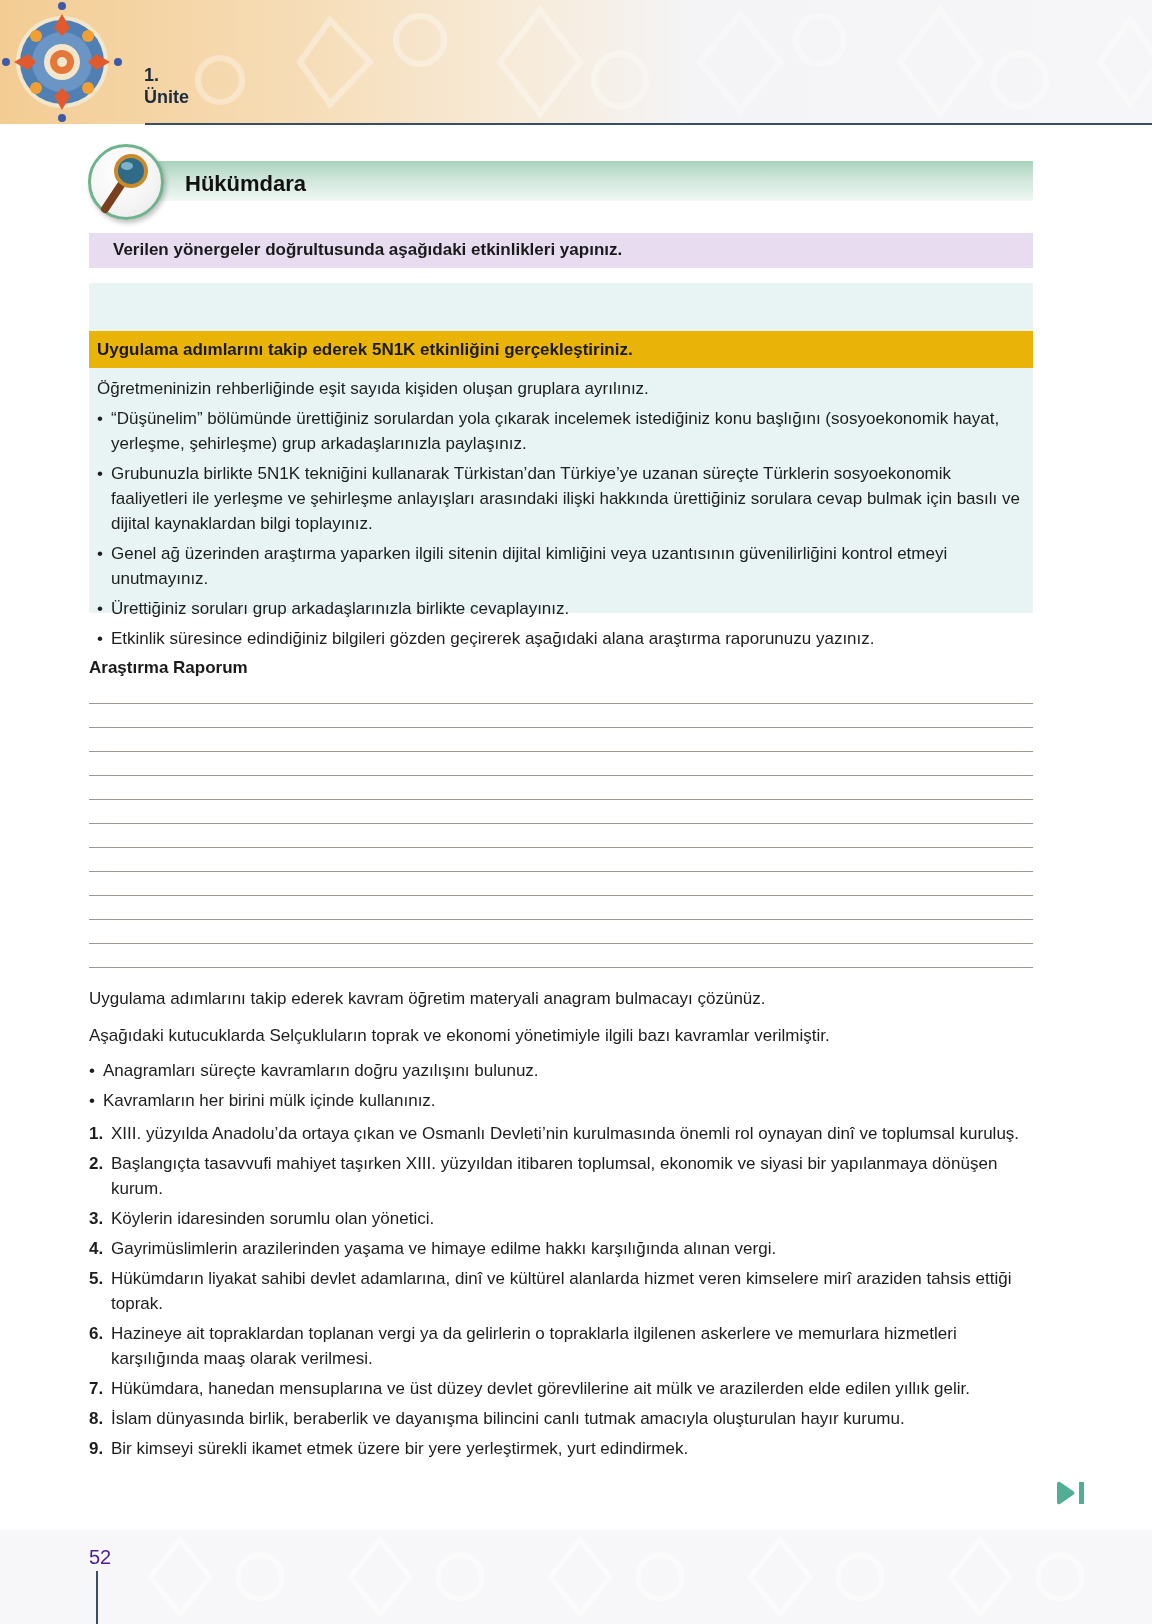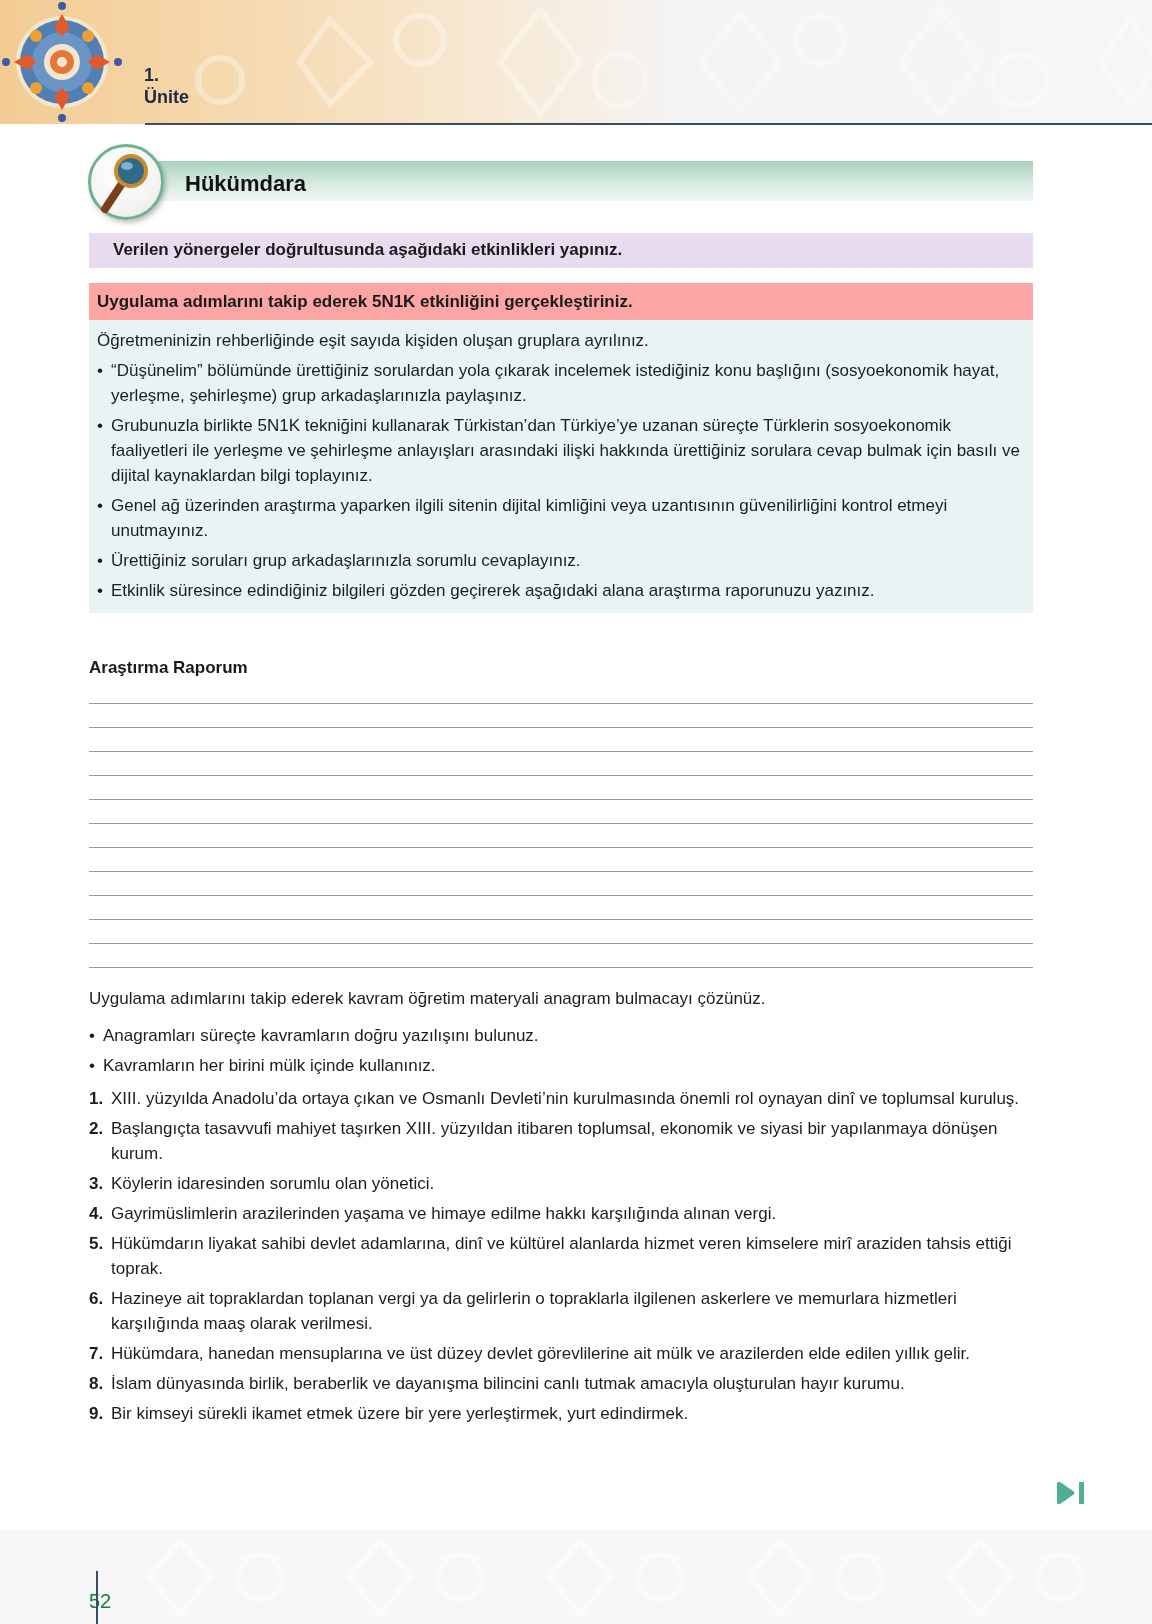--- a/index.html
+++ b/index.html
@@ -38,21 +38,21 @@
 
   
   .instruction-bar {
     position: absolute; left: 89px; top: 233px; width: 944px; height: 35px;
     background: #e8dcf1; padding: 7px 24px; font-weight: bold; font-size: 17px;
   }
   .activity-box {
     position: absolute; left: 89px; top: 283px; width: 944px; height: 330px; background: #e8f4f4;
   }
   .activity-head {
-    background: #fca5a5; height: 37px; padding: 9px 8px; font-weight: bold; font-size: 17px;
+    background: #eab308; height: 37px; padding: 9px 8px; font-weight: bold; font-size: 17px; margin-top: 48px;
   }
   .activity-body { padding: 8px 8px 0 8px; font-size: 17px; line-height: 25px; color: #1d1d1d; }
   .activity-body p { margin-bottom: 5px; }
   .bullet { display: flex; margin-bottom: 5px; }
   .bullet .dot { width: 14px; flex: none; }
   .bullet .txt { flex: 1; }
 
   
   .report-title {
     position: absolute; left: 89px; top: 638px; font-weight: bold; font-size: 17px; margin-top: 20px;
@@ -73,21 +73,21 @@
   
   .next-icon { position: absolute; left: 1055px; top: 1480px; width: 32px; height: 26px; }
 
   
   .footer-band {
     position: absolute; left: 0; top: 1530px; width: 1152px; height: 94px;
     background: #f7f7f9; overflow: hidden;
   }
   .footer-pattern { position: absolute; left: 0; top: 0; width: 1152px; height: 94px; opacity: 0.6; }
   .page-number {
-    position: absolute; left: 89px; top: 1546px; font-size: 20px; color: #15803d; margin-top: 44px;
+    position: absolute; left: 89px; top: 1546px; font-size: 20px; color: #4c1d95;
   }
   .page-rule { position: absolute; left: 96px; top: 1571px; width: 1.5px; height: 53px; background: #3b4d63; }
 </style>
 </head>
 <body>
 
 <div class="header-band">
   <svg class="header-pattern" viewBox="0 0 1152 124" preserveAspectRatio="none">
     <g fill="none" stroke="#ffffff" stroke-width="6">
       <polygon points="300,62 330,20 370,62 330,104"></polygon>
@@ -158,21 +158,21 @@
     <div class="bullet">
       <span class="dot">•</span>
       <span class="txt">Grubunuzla birlikte 5N1K tekniğini kullanarak Türkistan’dan Türkiye’ye uzanan süreçte Türklerin sosyoekonomik faaliyetleri ile yerleşme ve şehirleşme anlayışları arasındaki ilişki hakkında ürettiğiniz sorulara cevap bulmak için basılı ve dijital kaynaklardan bilgi toplayınız.</span>
     </div>
     <div class="bullet">
       <span class="dot">•</span>
       <span class="txt">Genel ağ üzerinden araştırma yaparken ilgili sitenin dijital kimliğini veya uzantısının güvenilirliğini kontrol etmeyi unutmayınız.</span>
     </div>
     <div class="bullet">
       <span class="dot">•</span>
-      <span class="txt">Ürettiğiniz soruları grup arkadaşlarınızla sorumlu cevaplayınız.</span>
+      <span class="txt">Ürettiğiniz soruları grup arkadaşlarınızla birlikte cevaplayınız.</span>
     </div>
     <div class="bullet">
       <span class="dot">•</span>
       <span class="txt">Etkinlik süresince edindiğiniz bilgileri gözden geçirerek aşağıdaki alana araştırma raporunuzu yazınız.</span>
     </div>
   </div>
 </div>
 
 <div class="report-title">Araştırma Raporum</div>
 <div class="report-lines" id="report-lines">
@@ -185,20 +185,21 @@
     <div class="report-line"></div>
     <div class="report-line"></div>
     <div class="report-line"></div>
     <div class="report-line"></div>
     <div class="report-line"></div>
     <div class="report-line"></div>
   </div>
 
 <div class="anagram">
   <div class="anagram-title">Uygulama adımlarını takip ederek kavram öğretim materyali anagram bulmacayı çözünüz.</div>
+  <p>Aşağıdaki kutucuklarda Selçukluların toprak ve ekonomi yönetimiyle ilgili bazı kavramlar verilmiştir.</p>
   <div class="bullet">
     <span class="dot">•</span>
     <span class="txt">Anagramları süreçte kavramların doğru yazılışını bulunuz.</span>
   </div>
   <div class="bullet">
     <span class="dot">•</span>
     <span class="txt">Kavramların her birini mülk içinde kullanınız.</span>
   </div>
   <div class="num-list">
     <div class="num-item">

